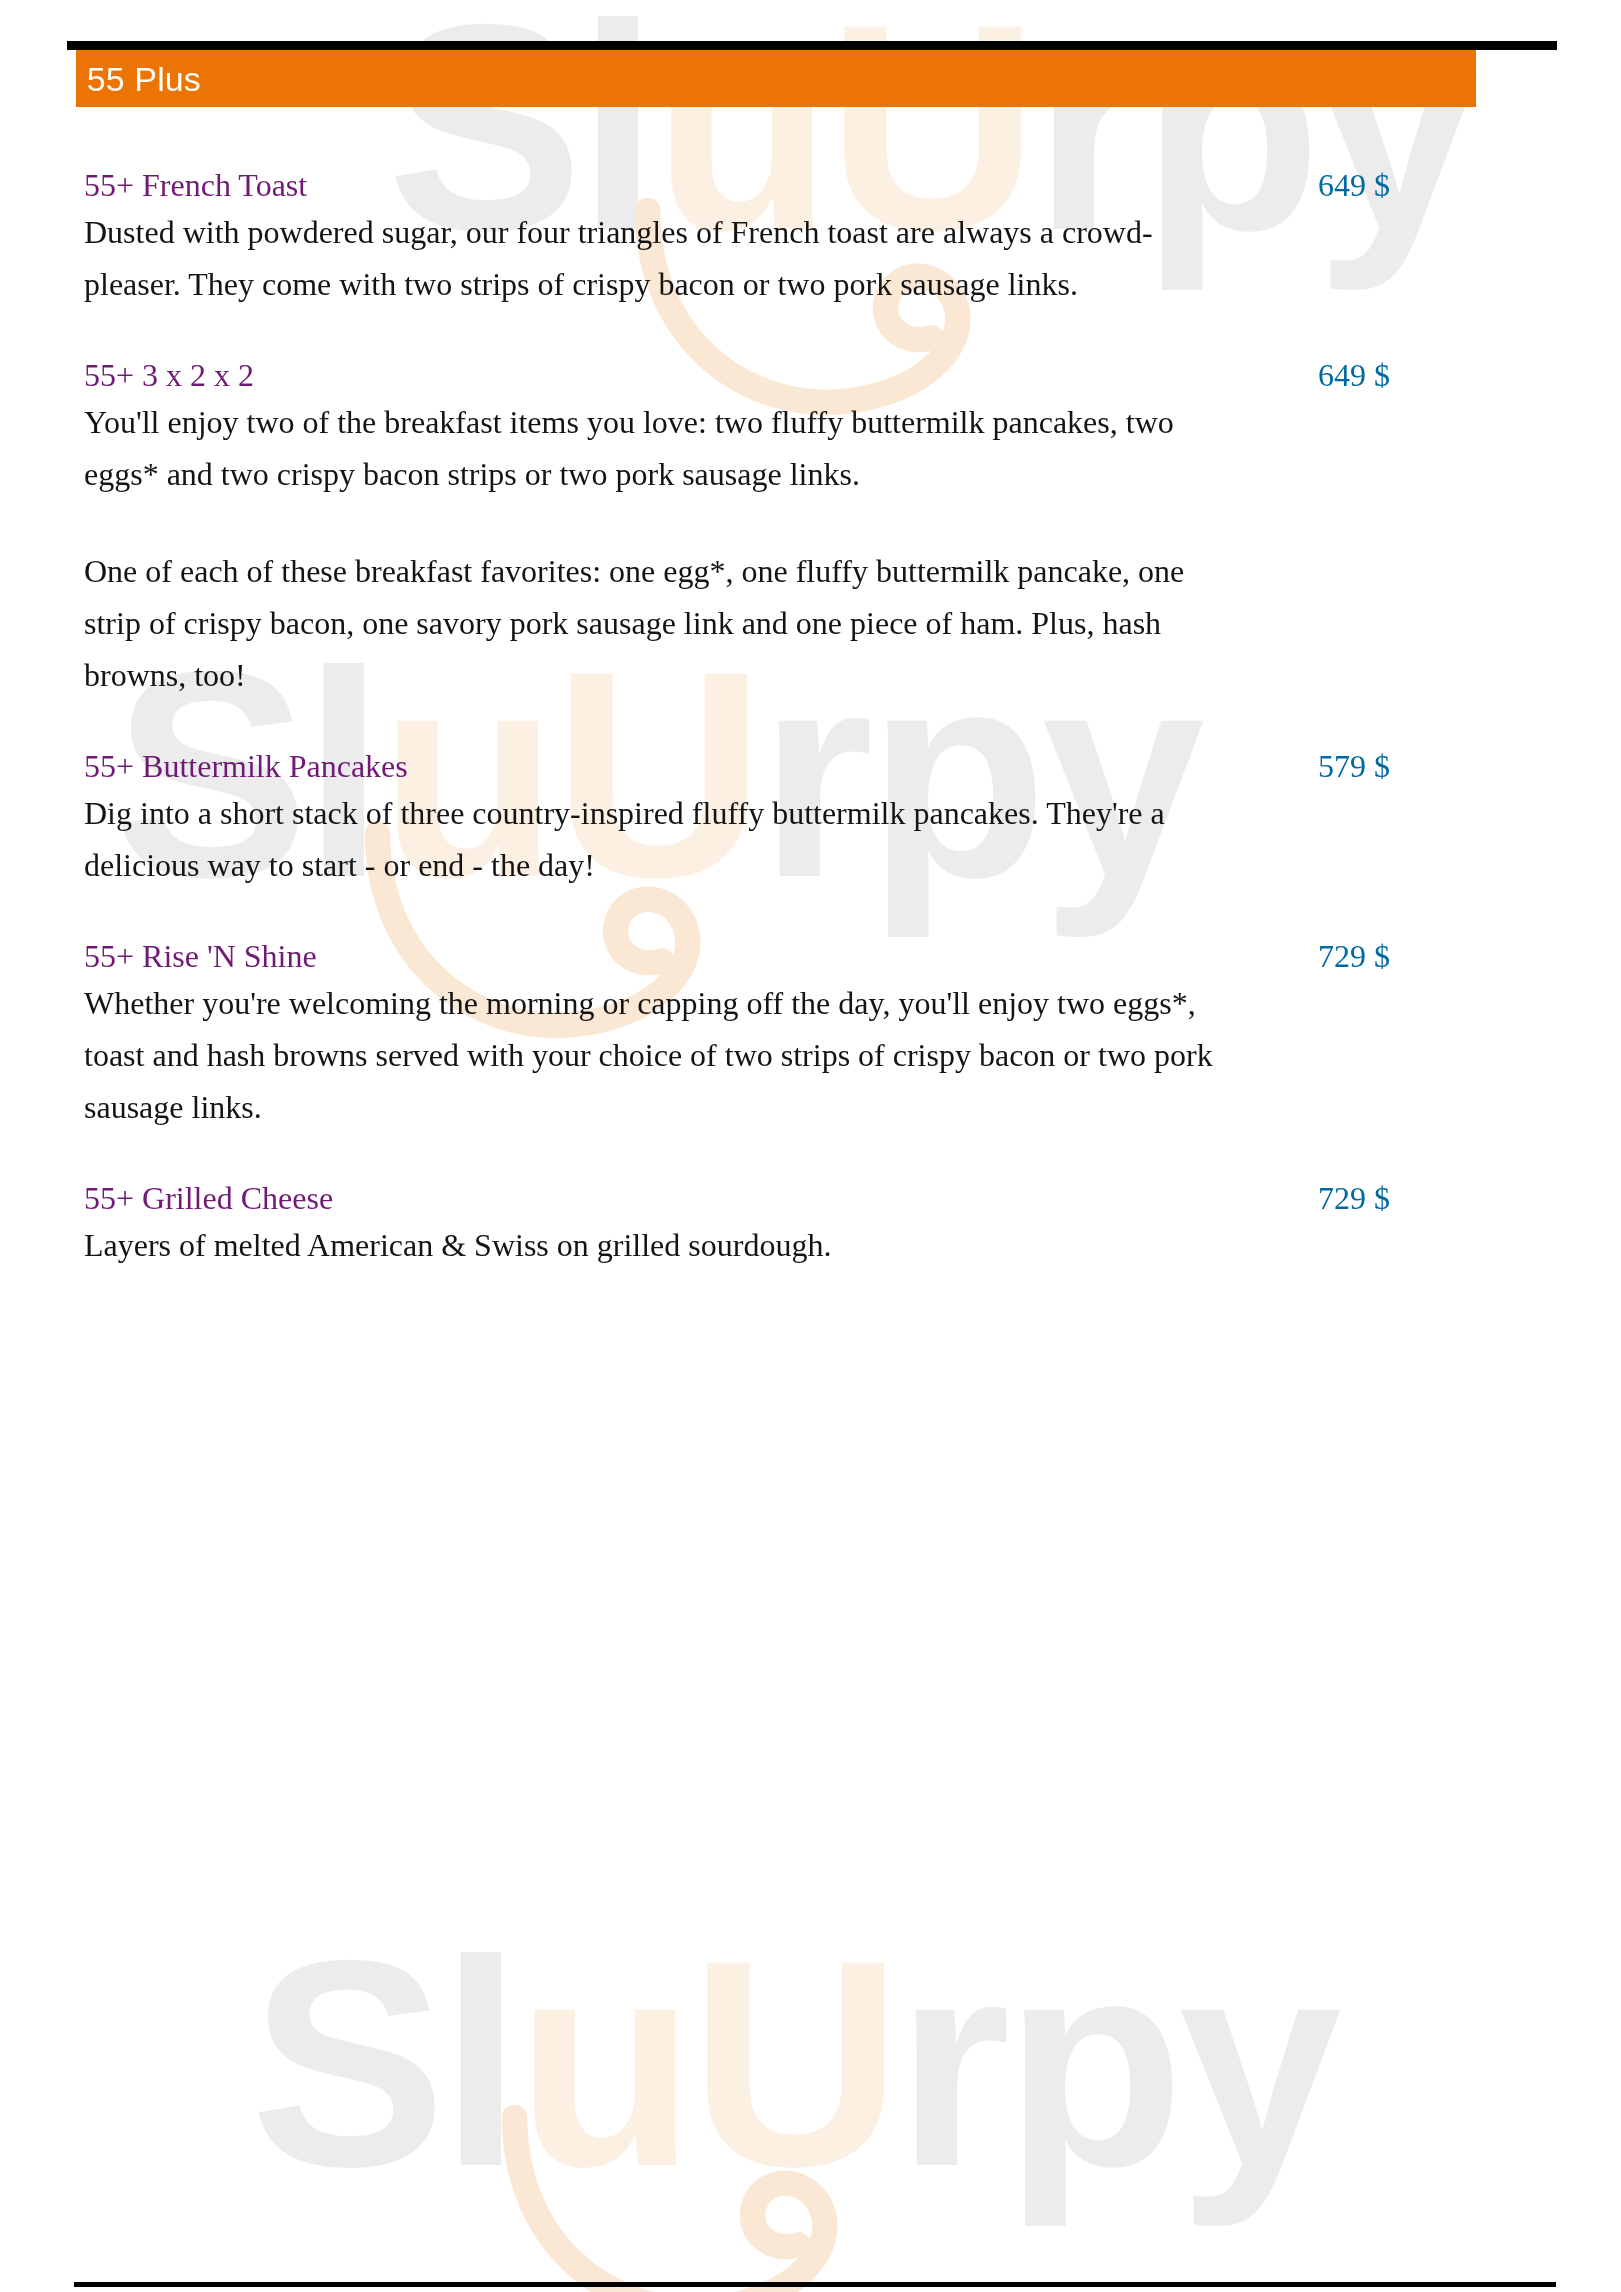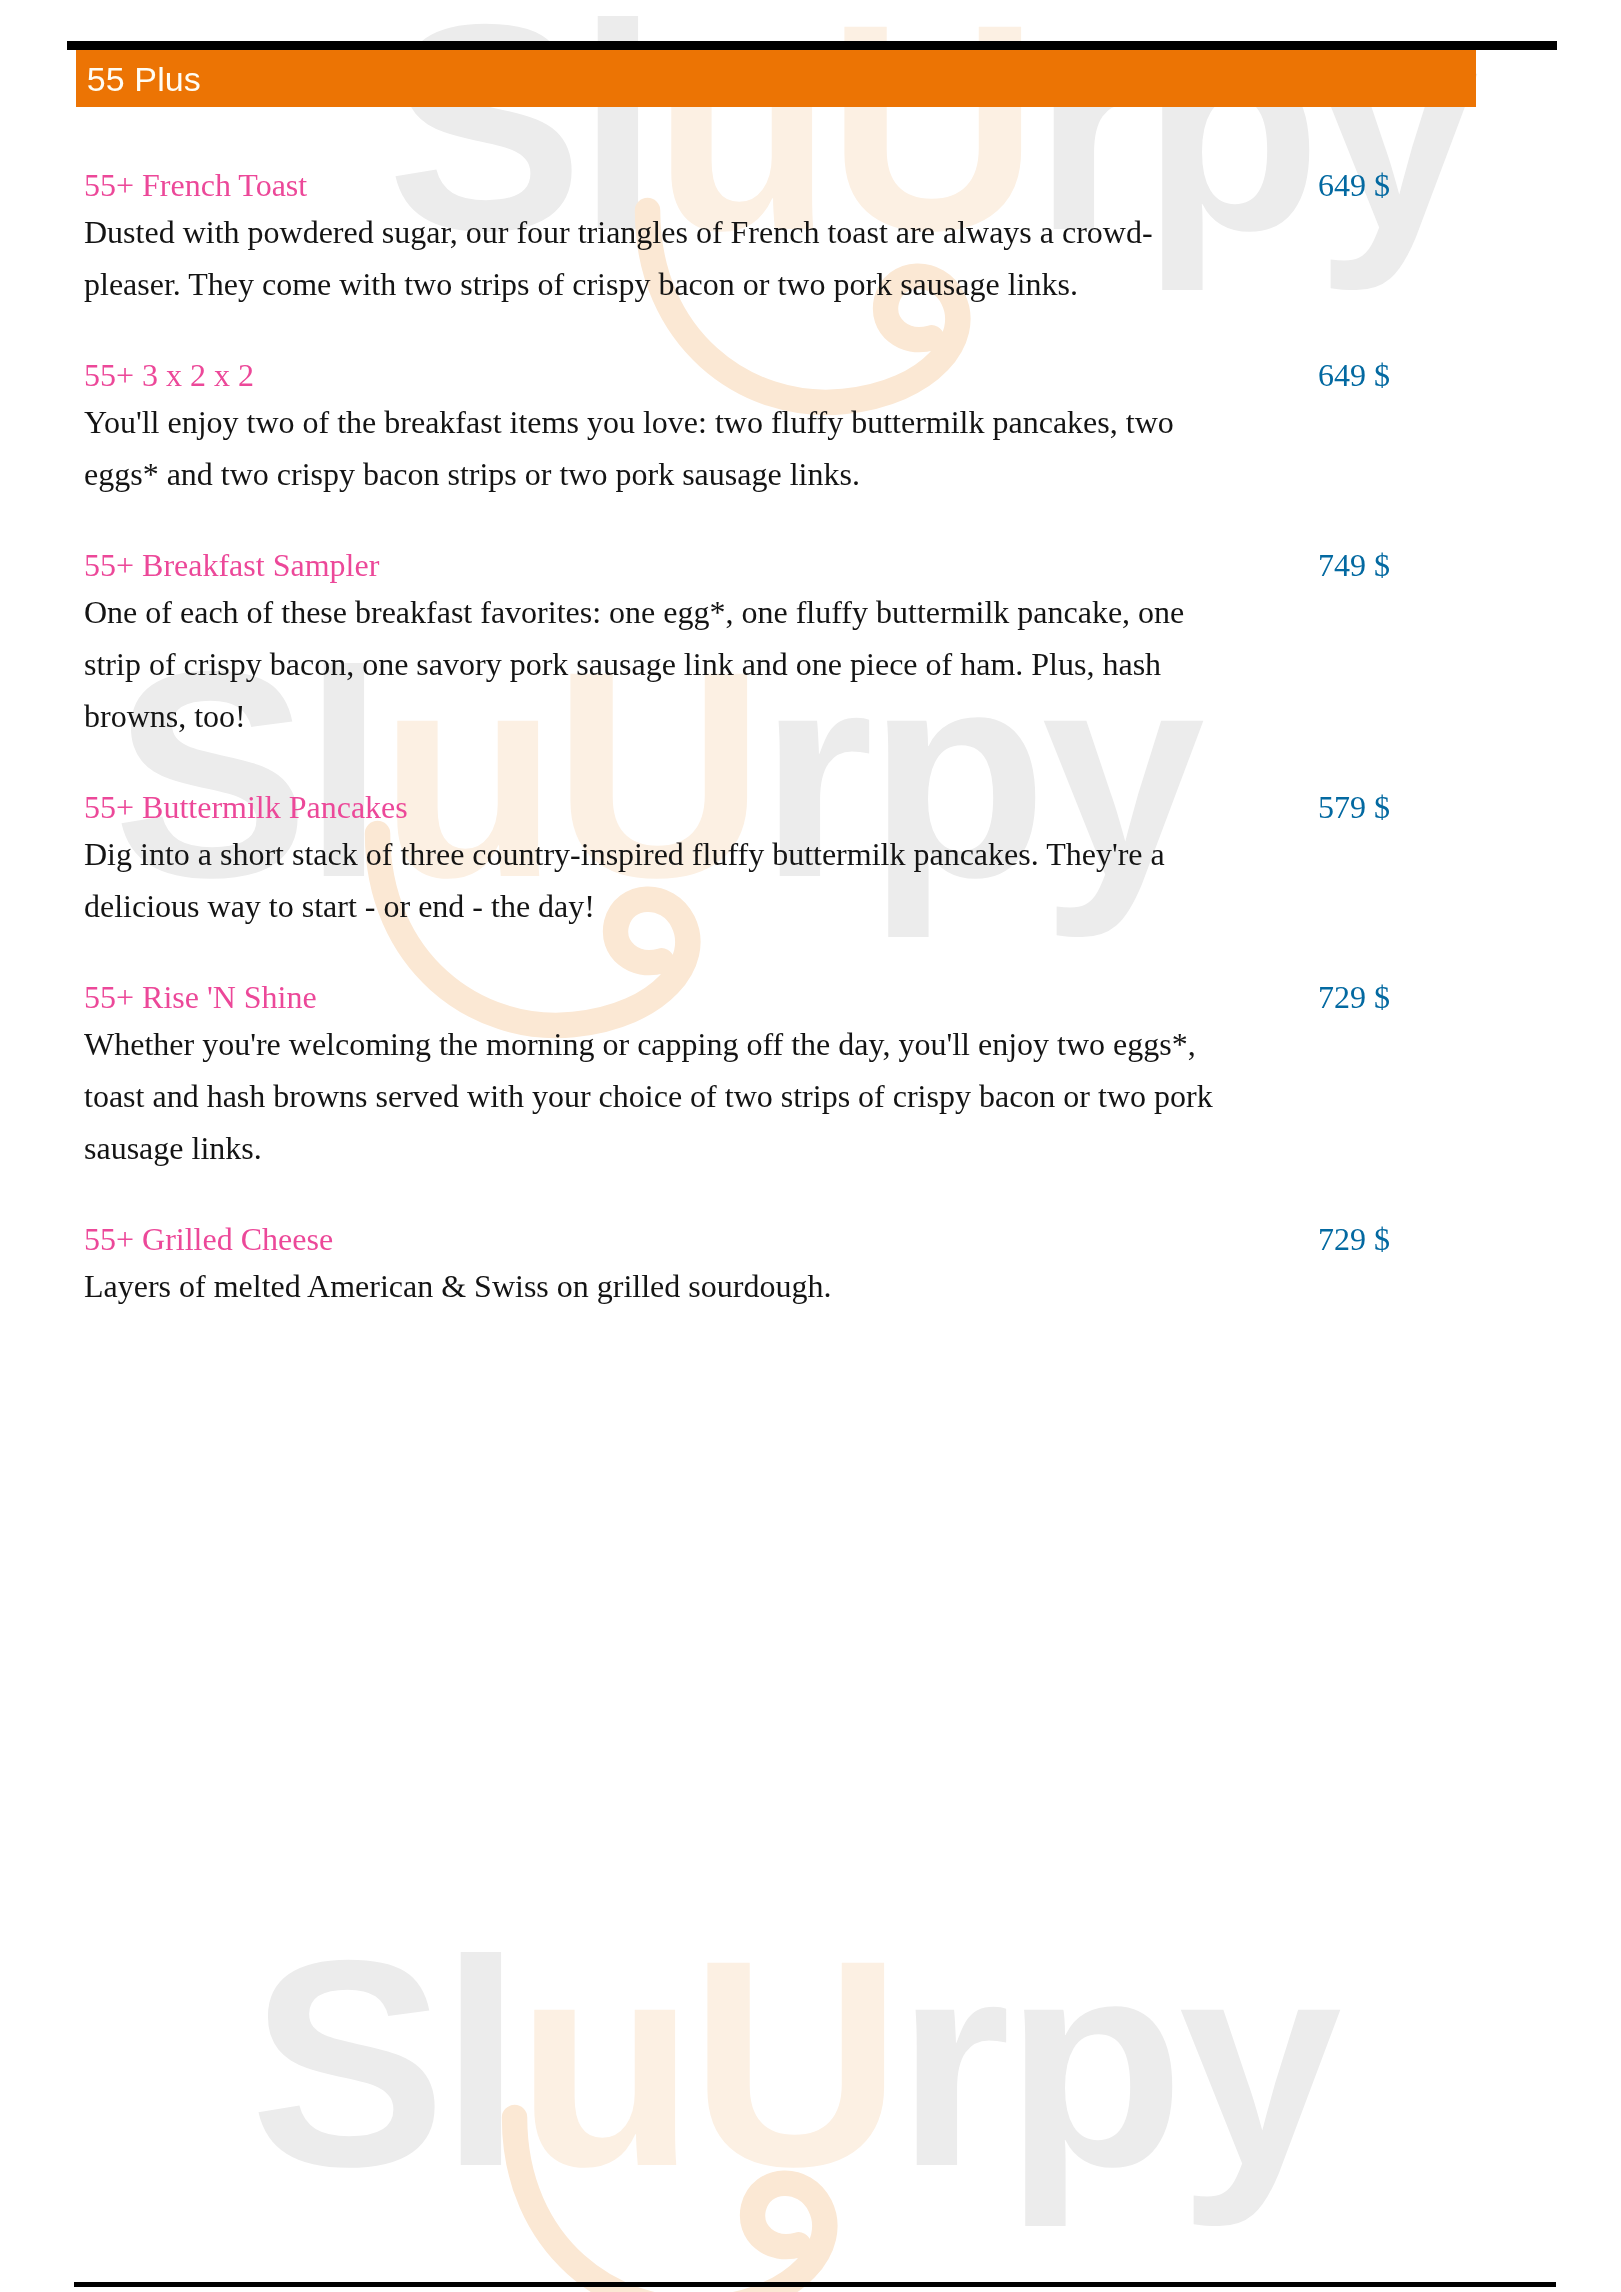--- a/index.html
+++ b/index.html
@@ -108,21 +108,21 @@
     margin-bottom: 45px;
   }
   .item-head {
     display: flex;
     align-items: baseline;
     justify-content: space-between;
   }
   .item-name {
     font-size: 32px;
     line-height: 41px;
-    color: #ec4899;
+    color: #701a75;
     flex: 0 1 auto;
     padding-right: 23.5px;
   }
   .item-price {
     font-size: 32px;
     line-height: 41px;
     color: #0369a1;
     white-space: nowrap;
     text-align: left;
     flex: 0 0 auto;
@@ -175,24 +175,20 @@
 
   <div class="menu-item">
     <div class="item-head">
       <div class="item-name">55+ 3 x 2 x 2</div>
       <div class="item-price">649 $</div>
     </div>
     <div class="item-desc">You'll enjoy two of the breakfast items you love: two fluffy buttermilk pancakes, two eggs* and two crispy bacon strips or two pork sausage links.</div>
   </div>
 
   <div class="menu-item">
-    <div class="item-head">
-      <div class="item-name">55+ Breakfast Sampler</div>
-      <div class="item-price">749 $</div>
-    </div>
     <div class="item-desc">One of each of these breakfast favorites: one egg*, one fluffy buttermilk pancake, one strip of crispy bacon, one savory pork sausage link and one piece of ham. Plus, hash browns, too!</div>
   </div>
 
   <div class="menu-item">
     <div class="item-head">
       <div class="item-name">55+ Buttermilk Pancakes</div>
       <div class="item-price">579 $</div>
     </div>
     <div class="item-desc">Dig into a short stack of three country-inspired fluffy buttermilk pancakes. They're a delicious way to start - or end - the day!</div>
   </div>

